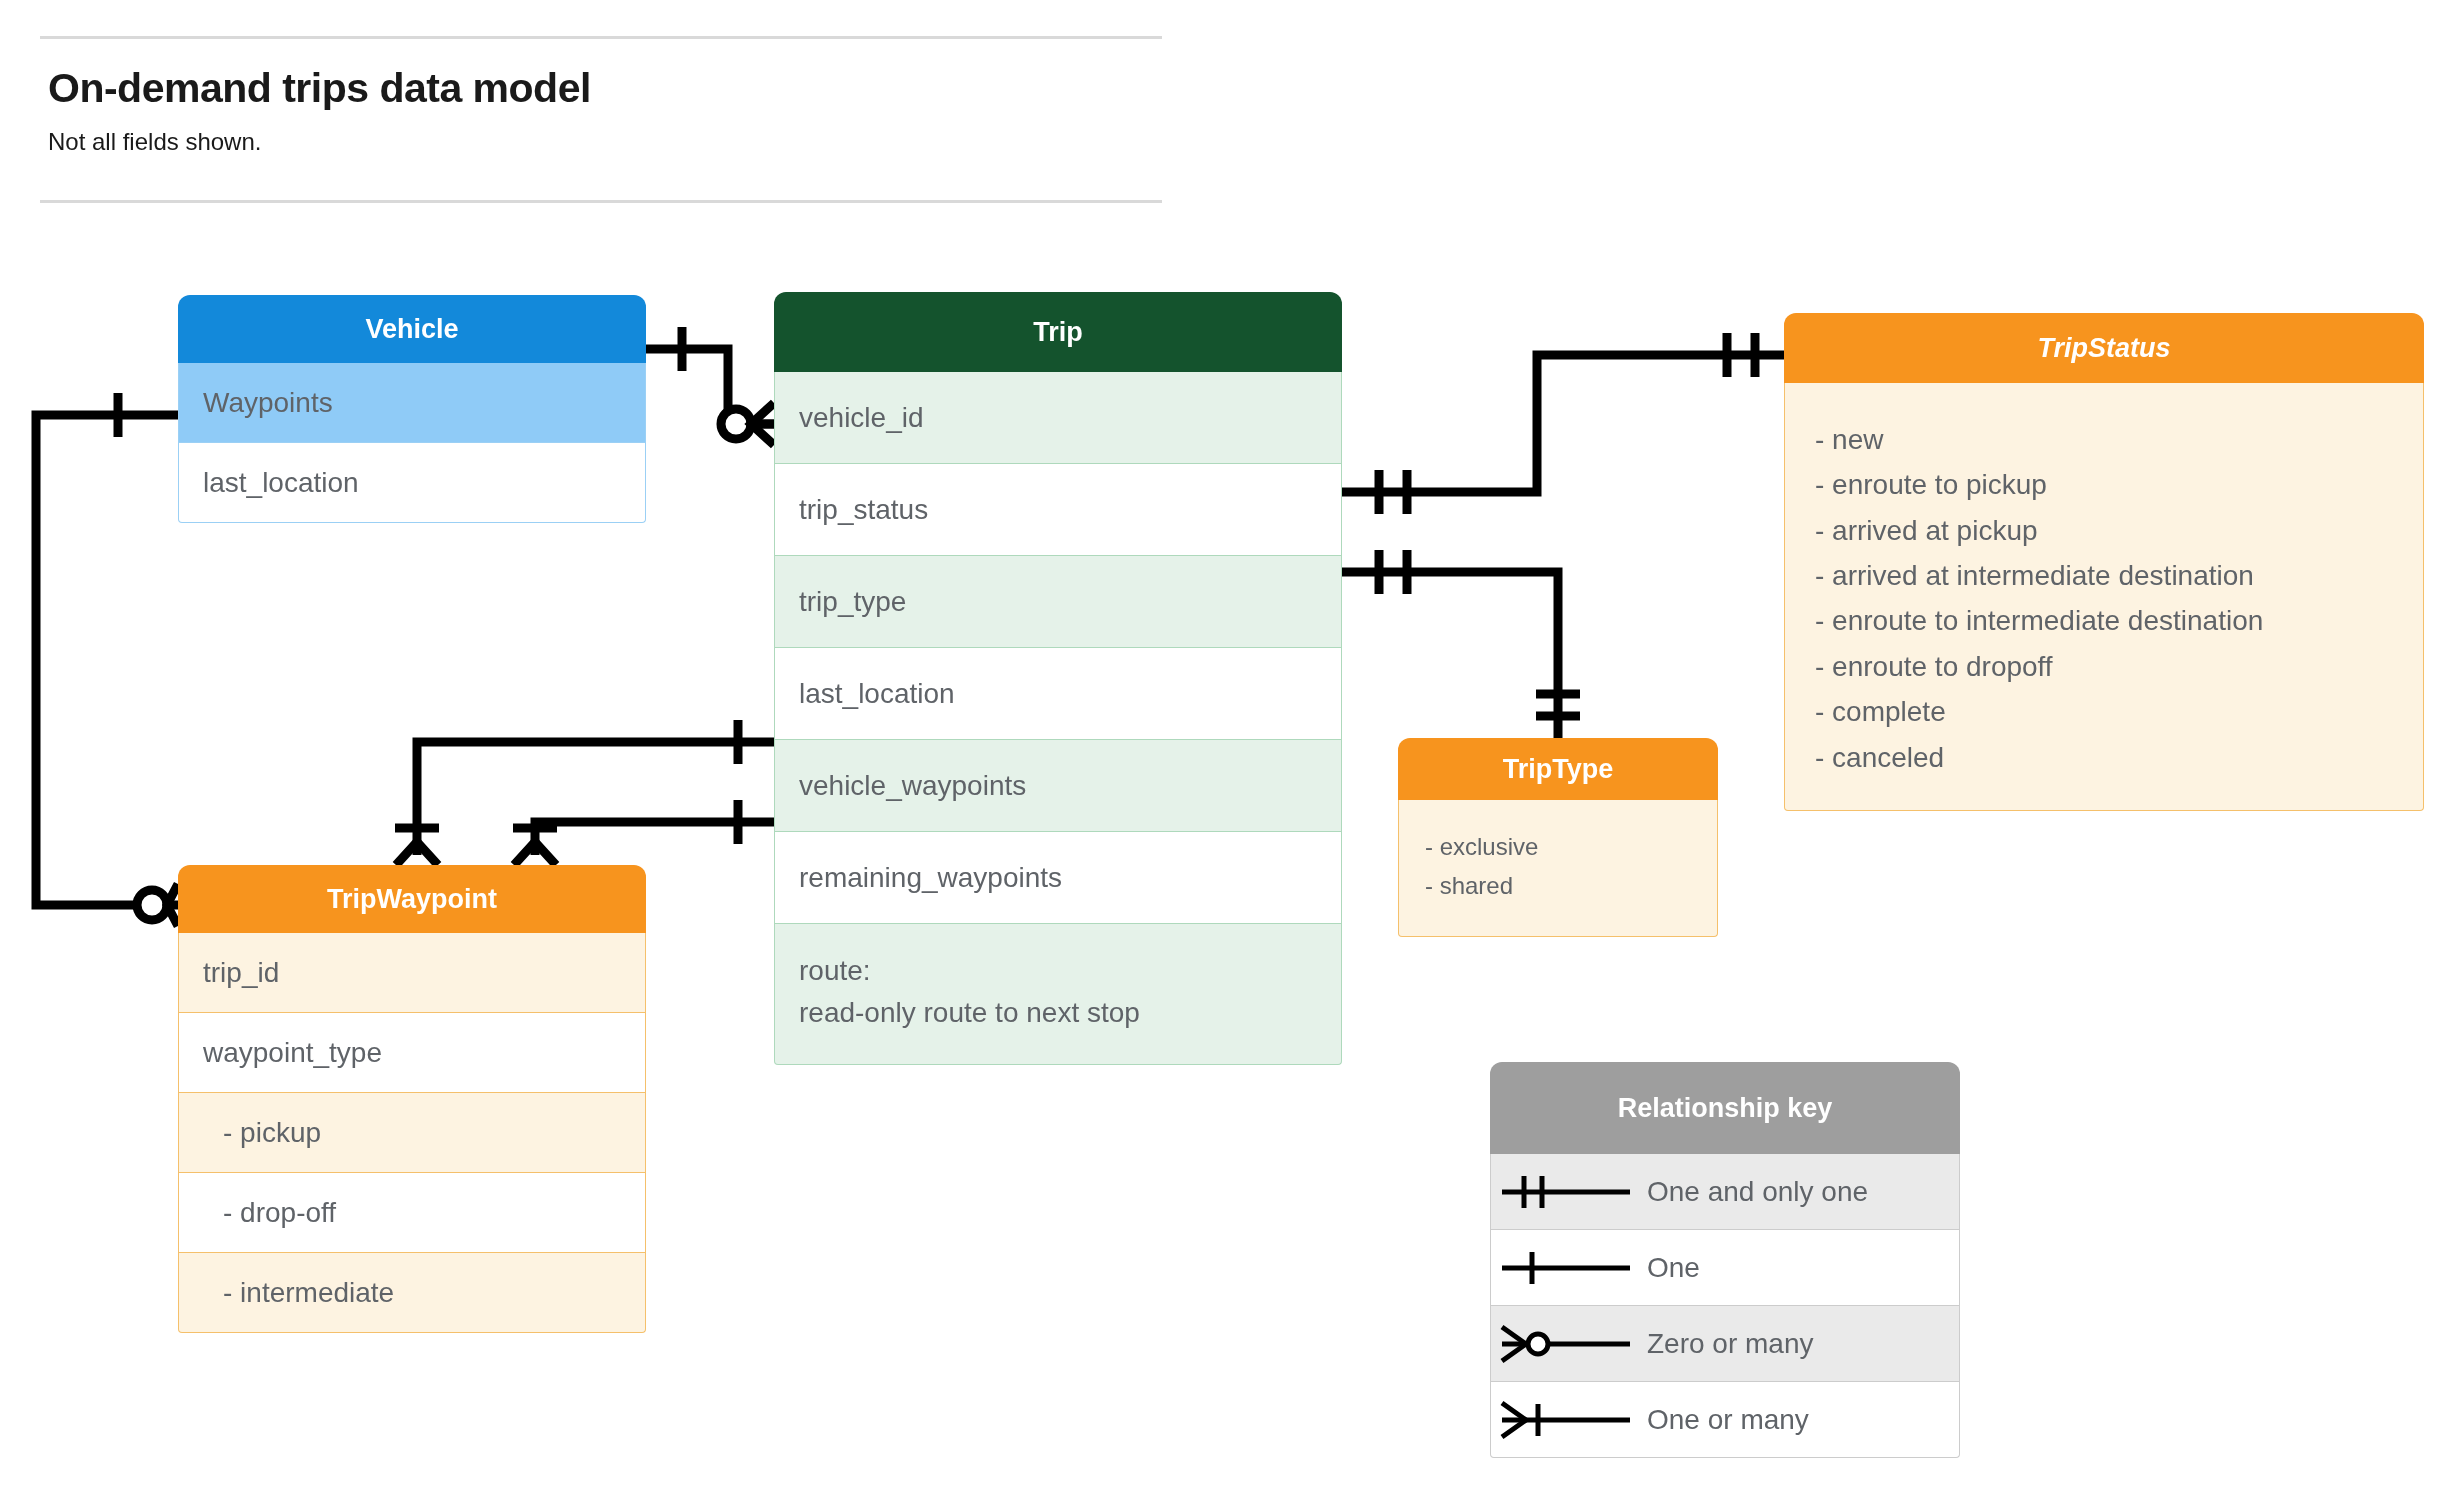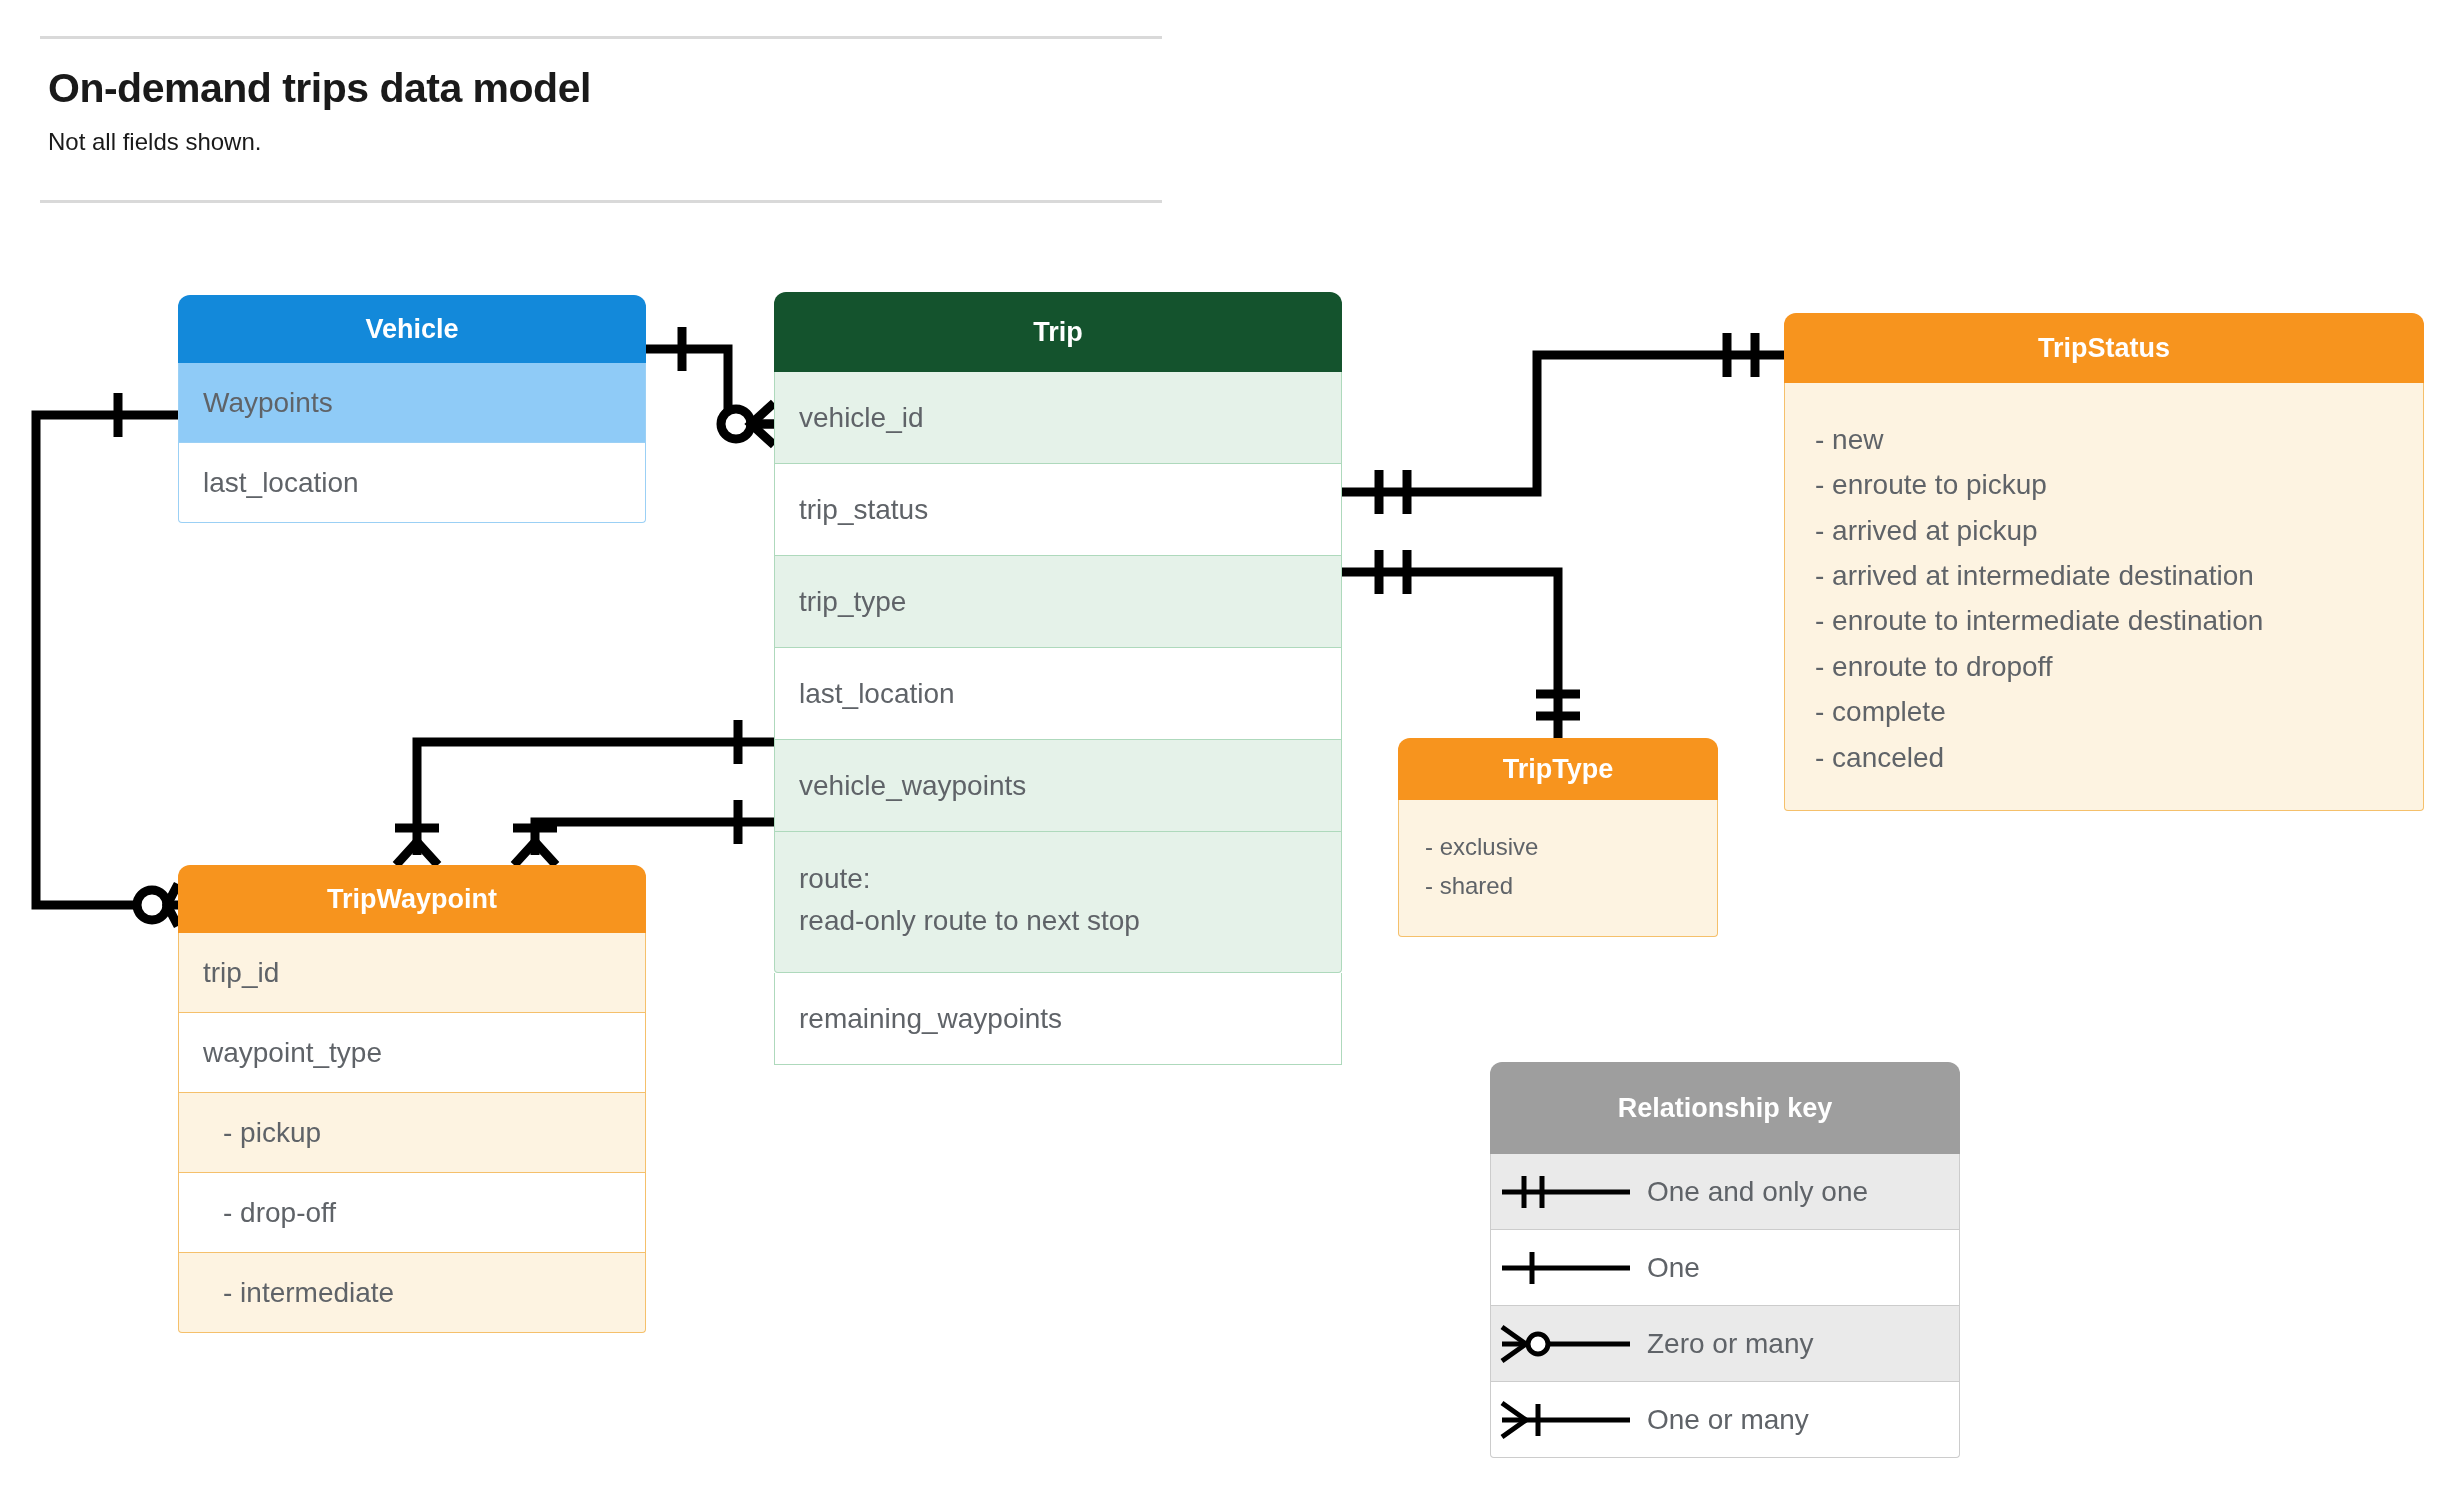--- a/index.html
+++ b/index.html
@@ -50,21 +50,21 @@
   
   #trip{left:774px;top:292px;width:568px;}
   #trip .hdr{height:80px;background:#14532d;}
   #trip .row{height:92px;border:1px solid #aed9bc;border-top:none;}
   #trip .row.g{background:#e5f2e9;}
   #trip .row.w{background:#ffffff;}
   #trip .row.last{height:141px;border-radius:0 0 4px 4px;}
 
   
   #tripstatus{left:1784px;top:313px;width:640px;}
-  #tripstatus .hdr{height:70px;background:#f7941e;}
+  #tripstatus .hdr{height:70px;background:#f7941e;font-style:italic;}
   #tripstatus .body{
     box-sizing:border-box;background:#fdf3e1;border:1px solid #f5c06b;border-top:none;
     border-radius:0 0 4px 4px;
     padding:34px 0 30px 30px;
     font-size:28px;color:#5f6368;line-height:1.62;
   }
 
   
   #triptype{left:1398px;top:738px;width:320px;}
   #triptype .hdr{height:62px;background:#f7941e;}
@@ -158,25 +158,25 @@
   <div class="row r1">last_location</div>
 </div>
 
 <div class="box" id="trip">
   <div class="hdr">Trip</div>
   <div class="row g">vehicle_id</div>
   <div class="row w">trip_status</div>
   <div class="row g">trip_type</div>
   <div class="row w">last_location</div>
   <div class="row g">vehicle_waypoints</div>
+  <div class="row w">remaining_waypoints</div>
   <div class="row g multi last">
     <span class="ln">route:</span>
     <span class="ln">read-only route to next stop</span>
   </div>
-  <div class="row w">remaining_waypoints</div>
 </div>
 
 <div class="box" id="tripstatus">
   <div class="hdr">TripStatus</div>
   <div class="body">
     <div>- new</div>
     <div>- enroute to pickup</div>
     <div>- arrived at pickup</div>
     <div>- arrived at intermediate destination</div>
     <div>- enroute to intermediate destination</div>

